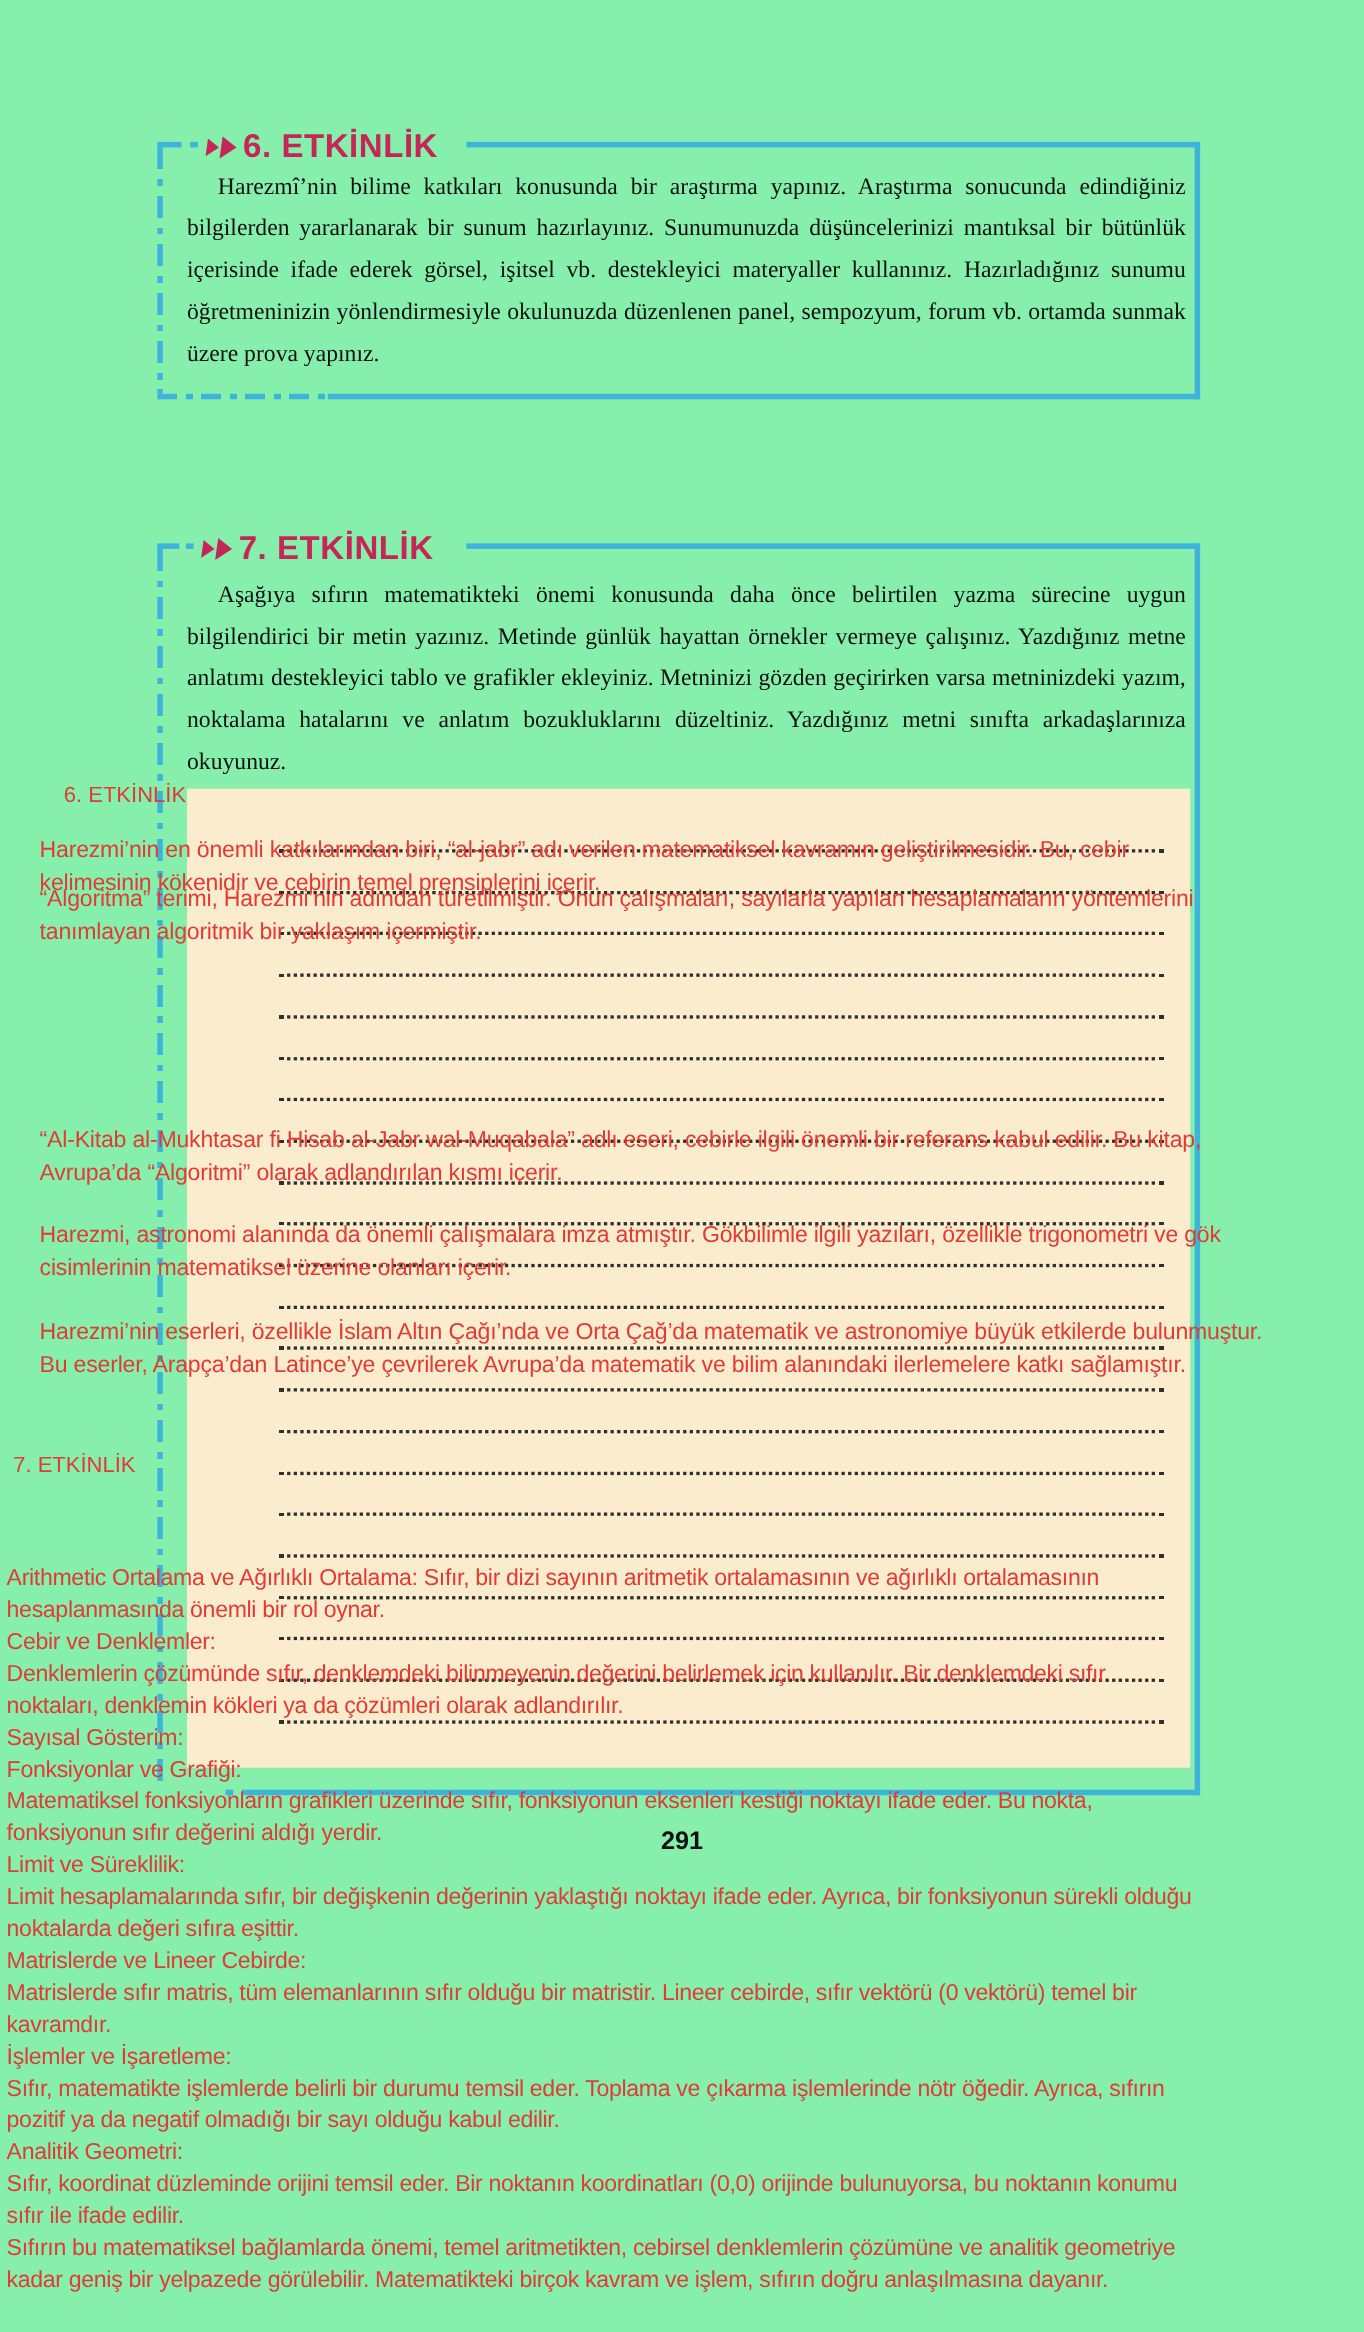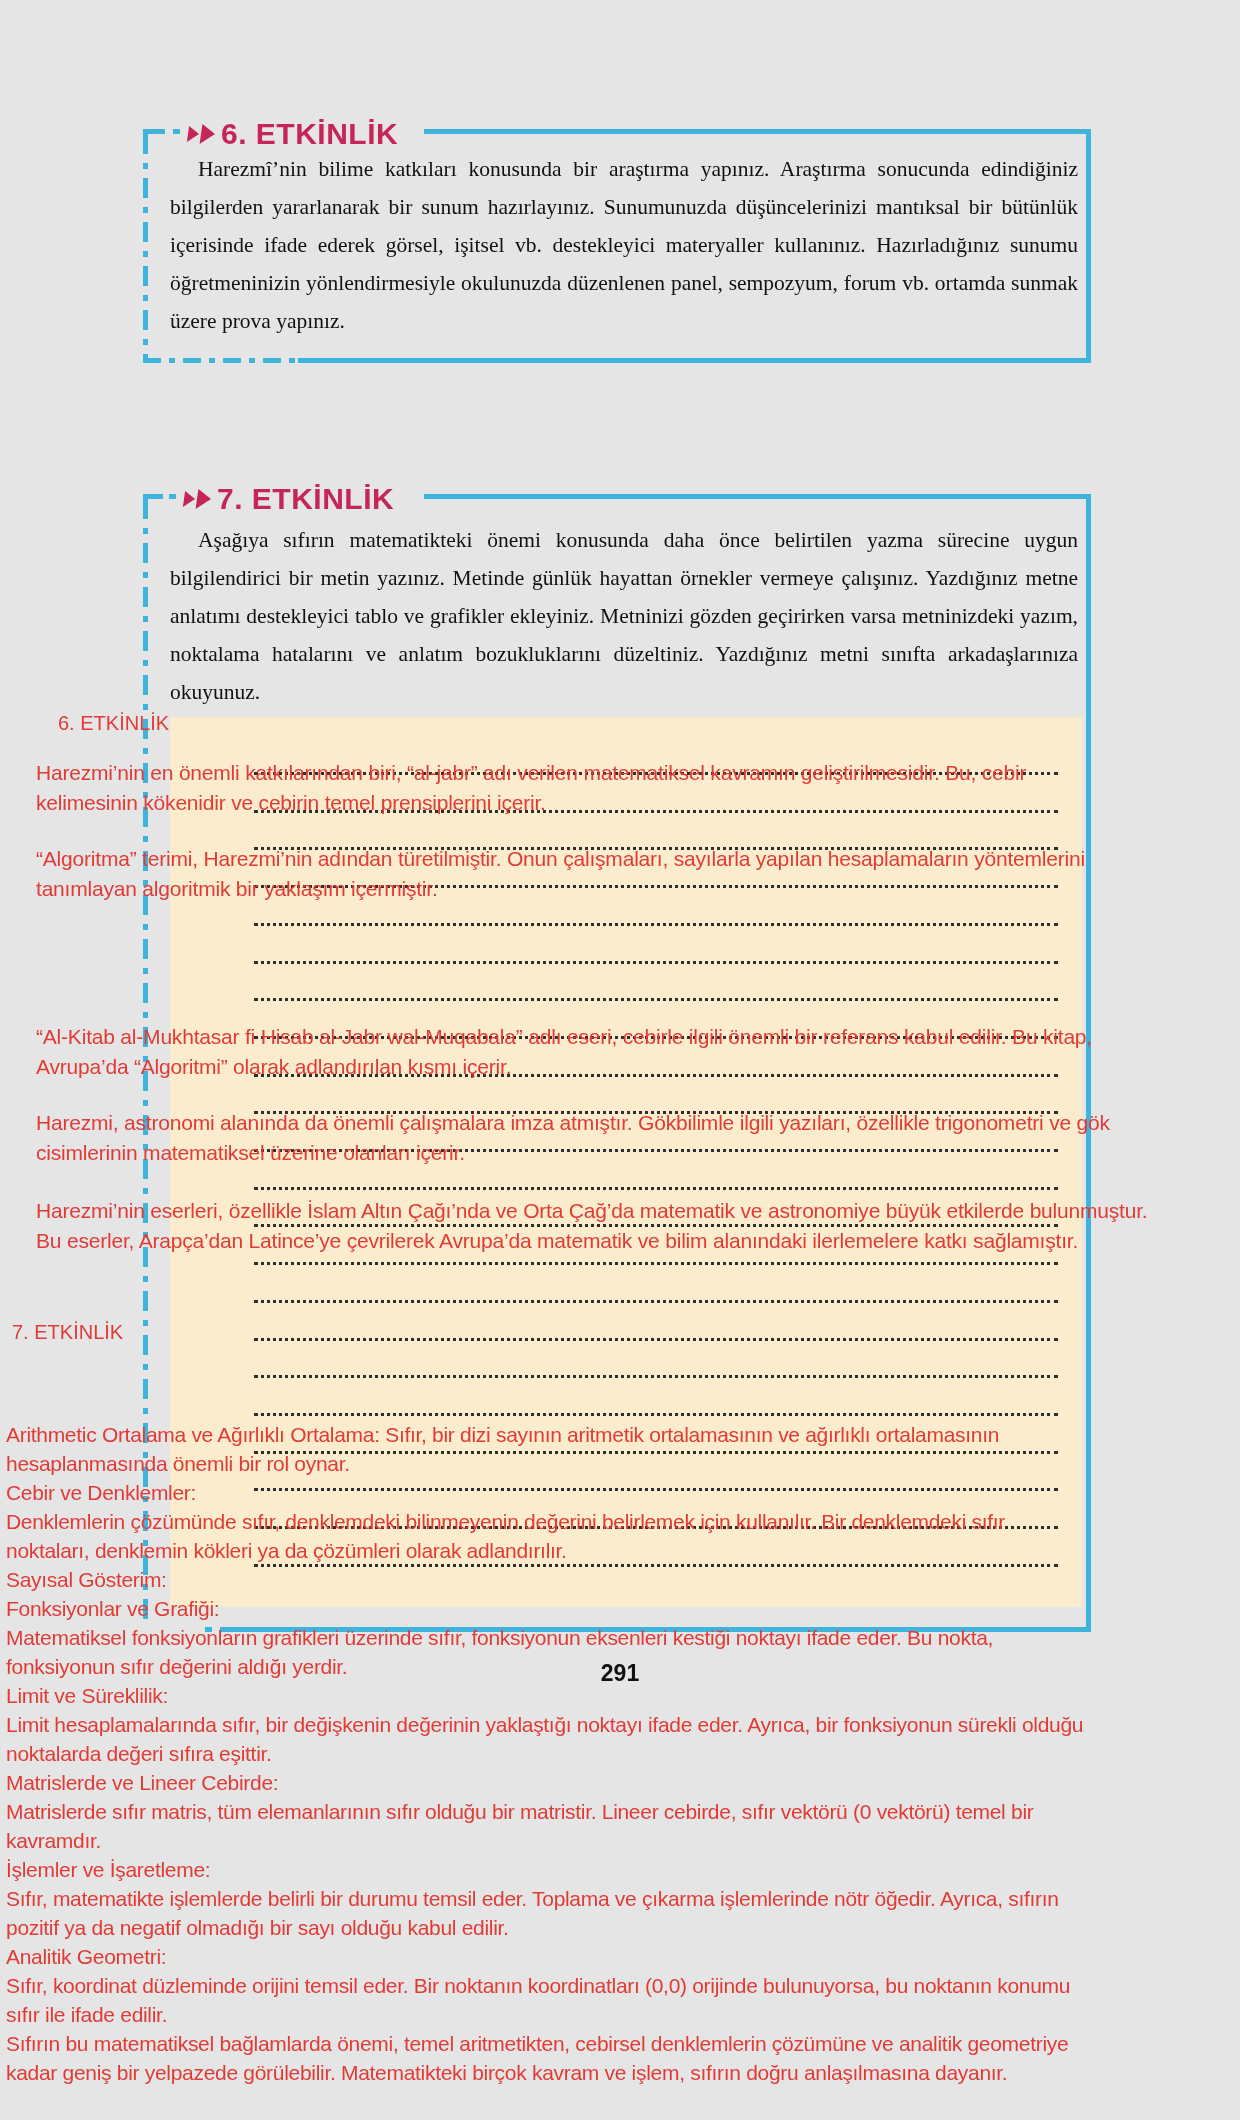--- a/index.html
+++ b/index.html
@@ -1,16 +1,16 @@
 <!DOCTYPE html>
 <html><head>
 <meta charset="utf-8">
 <style>
   html,body{margin:0;padding:0;background:#ffffff;}
-  .page{position:relative;width:1240px;height:2120px;background:#e5e5e5;overflow:hidden;
+  .page{position:relative;width:1240px;height:2120px;background:#86efac;overflow:hidden;
         font-family:"Liberation Sans",sans-serif;}
 
   
   .hline{position:absolute;height:5px;background:#3eb4dc;}
   .vline{position:absolute;width:5px;background:#3eb4dc;}
   .vdash{position:absolute;width:5px;
          background:repeating-linear-gradient(180deg,#3eb4dc 0 20px,transparent 20px 29px,#3eb4dc 29px 35px,transparent 35px 44px);}
   .hdash{position:absolute;height:5px;
          background:repeating-linear-gradient(90deg,#3eb4dc 0 18px,transparent 18px 26px,#3eb4dc 26px 32px,transparent 32px 40px);}
   .bdot{position:absolute;height:5px;width:7px;background:#3eb4dc;}
@@ -107,21 +107,21 @@
       </div>
   </div>
 
   <div class="mlabel" style="left:58px;top:712px;">6. ETKİNLİK</div>
   <div class="mlabel" style="left:12px;top:1321px;">7. ETKİNLİK</div>
 
   <div class="ans" style="top:758px;">
     <div class="l">Harezmi’nin en önemli katkılarından biri, “al-jabr” adı verilen matematiksel kavramın geliştirilmesidir. Bu, cebir</div>
     <div class="l">kelimesinin kökenidir ve cebirin temel prensiplerini içerir.</div>
   </div>
-  <div class="ans" style="top:844px;">
+  <div class="ans" style="top:803px;">
     <div class="l">“Algoritma” terimi, Harezmi’nin adından türetilmiştir. Onun çalışmaları, sayılarla yapılan hesaplamaların yöntemlerini</div>
     <div class="l">tanımlayan algoritmik bir yaklaşım içermiştir.</div>
   </div>
   <div class="ans" style="top:1022px;">
     <div class="l">“Al-Kitab al-Mukhtasar fi Hisab al-Jabr wal-Muqabala” adlı eseri, cebirle ilgili önemli bir referans kabul edilir. Bu kitap,</div>
     <div class="l">Avrupa’da “Algoritmi” olarak adlandırılan kısmı içerir.</div>
   </div>
   <div class="ans" style="top:1108px;">
     <div class="l">Harezmi, astronomi alanında da önemli çalışmalara imza atmıştır. Gökbilimle ilgili yazıları, özellikle trigonometri ve gök</div>
     <div class="l">cisimlerinin matematiksel üzerine olanları içerir.</div>

